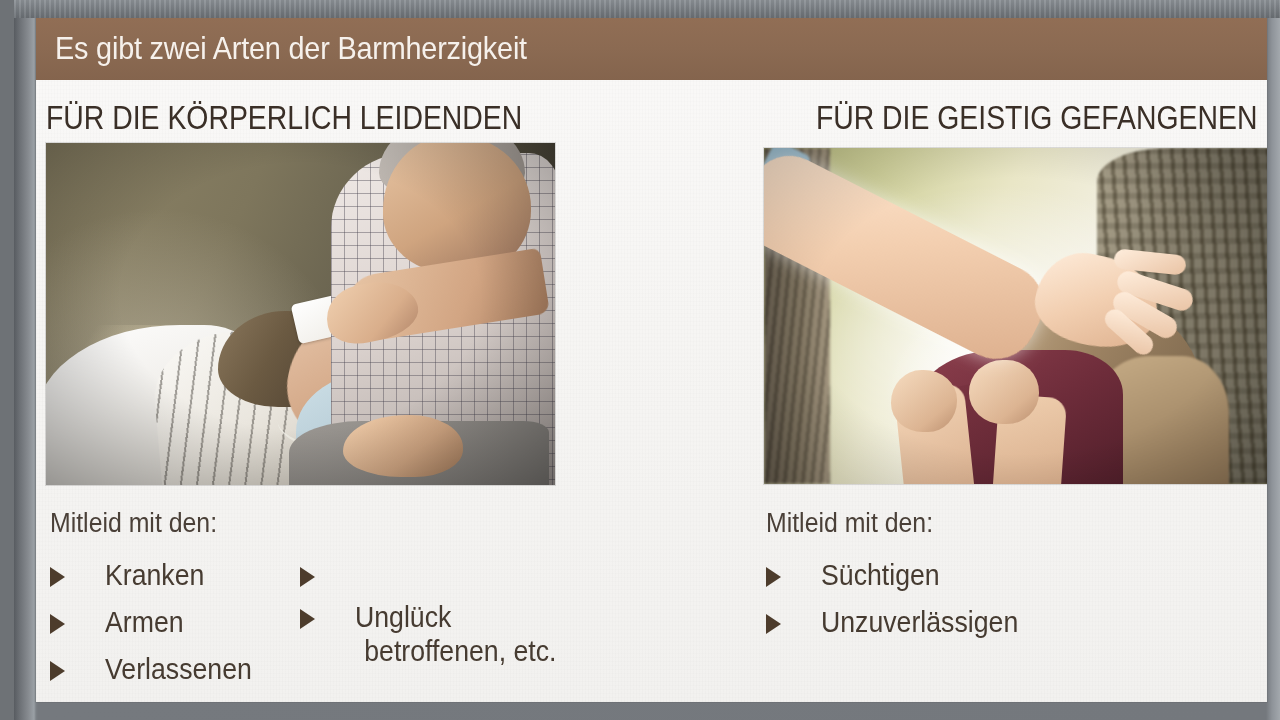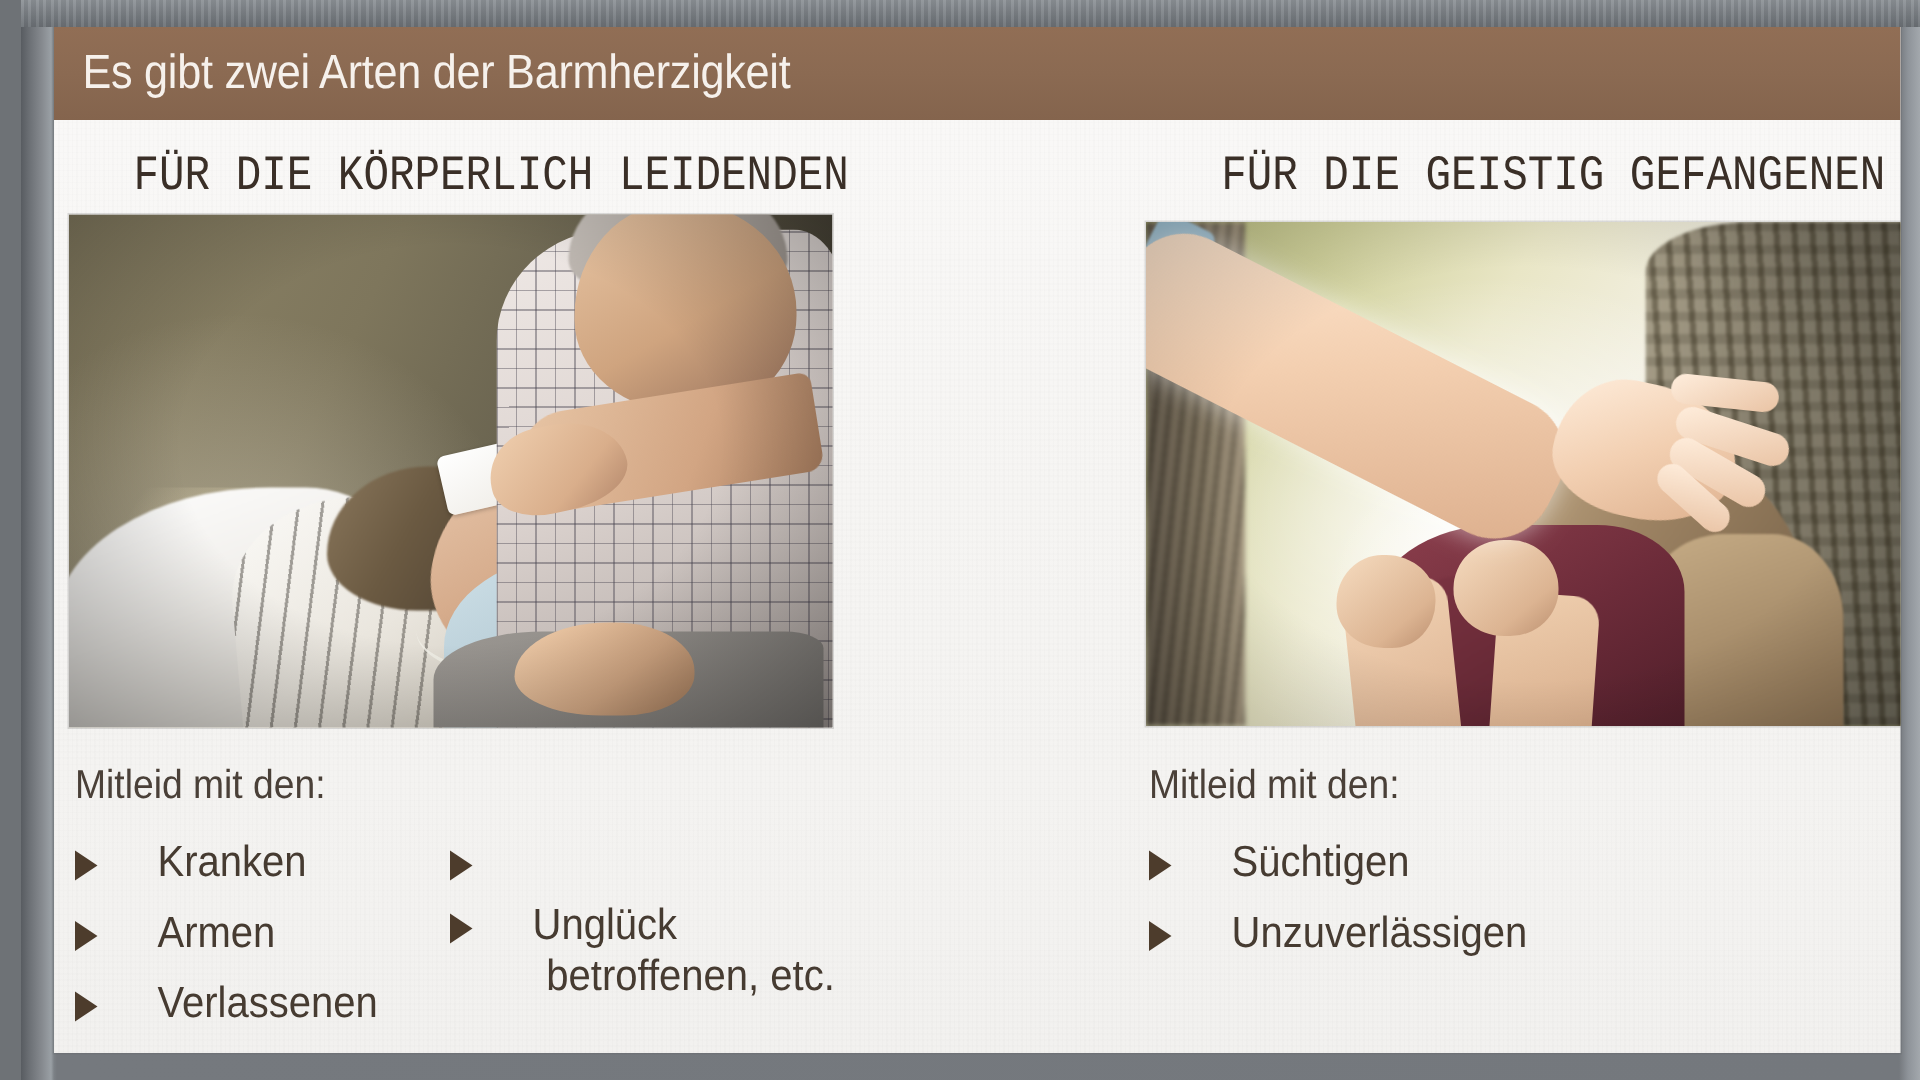--- a/index.html
+++ b/index.html
@@ -88,22 +88,21 @@
   #col-right { left: 700px; width: 531px; }
 
   .col-heading {
     position: absolute;
     top: 20px;
     color: #3a2f27;
     font-size: 33px;
     line-height: 36px;
     font-weight: 400;
     white-space: nowrap;
-    font-family: Liberation Mono, monospace;
-    margin-left: 43px;
+    font-family: Liberation Sans, sans-serif;
   }
   .col-heading > span { display:inline-block; transform: scaleX(0.86); transform-origin: left center; }
   #heading-left  { left: 10px; }
   #heading-right { right: 10px; }
   #heading-right > span { transform-origin: right center; }
 
   
   .photo {
     position: absolute;
     overflow: hidden;

